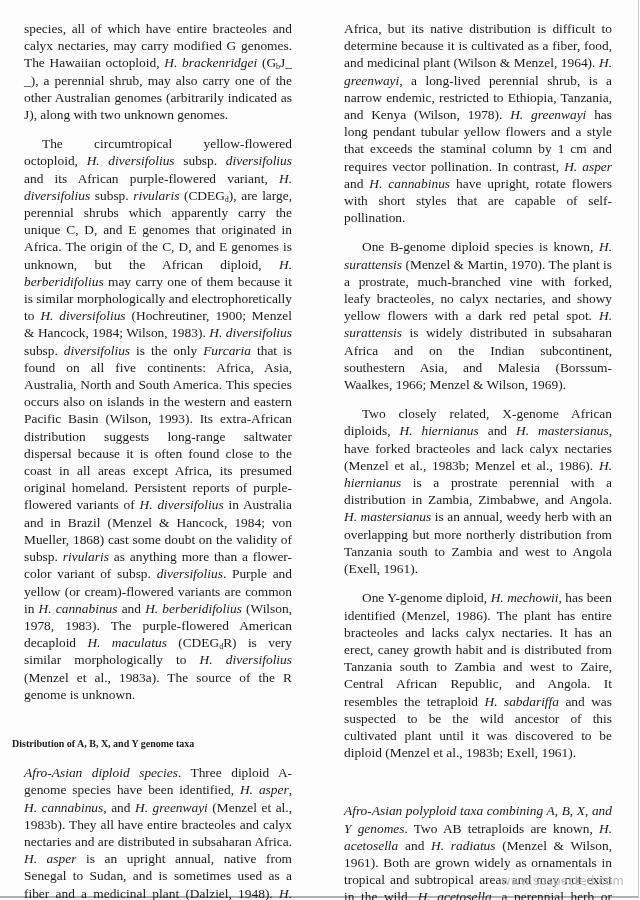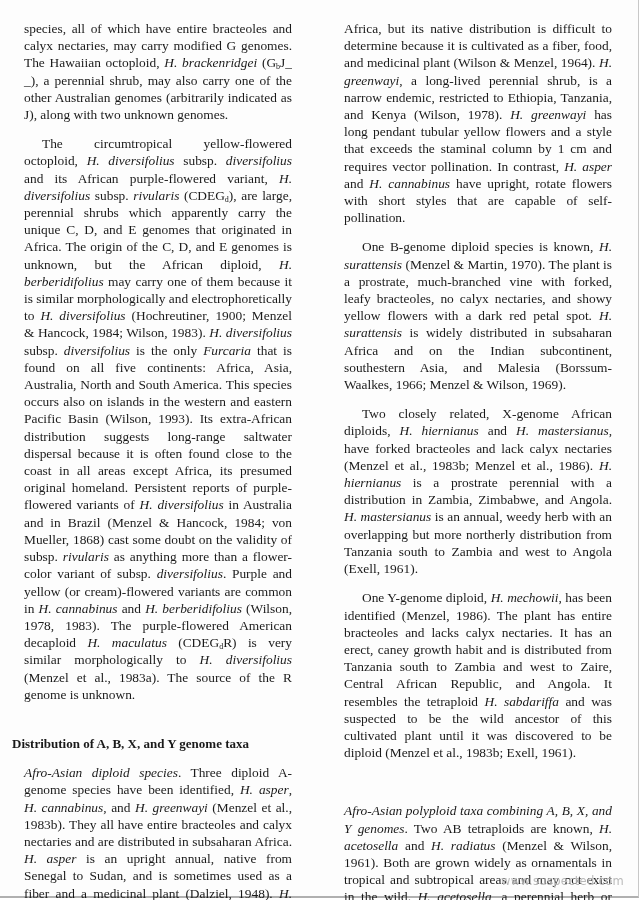--- a/index.html
+++ b/index.html
@@ -18,21 +18,21 @@
     font-size: 13.4px; line-height: 17.2px;
     text-align: justify; hyphens: none;
   }
   .col-left { left: 12px; }
   .col-right { left: 332px; }
   p { margin: 12px; }
   p.indent { text-indent: 18px; }
   i { font-style: italic; }
   sub { font-size: 8px; vertical-align: -2px; line-height: 0; }
   .heading {
-    font-weight: bold; font-size: 13px; margin: 32px 0 12px 0; text-align: left;
+    font-weight: bold; font-size: 10px; margin: 32px 0 12px 0; text-align: left;
   }
   .gap { height: 17px; }
   .watermark {
     position: absolute; right: 14px; bottom: 8px;
     font-family: "DejaVu Sans", sans-serif; font-size: 11.5px;
     color: #b9b9b9; letter-spacing: 0.3px;
   }
 </style>
 </head>
 <body>

